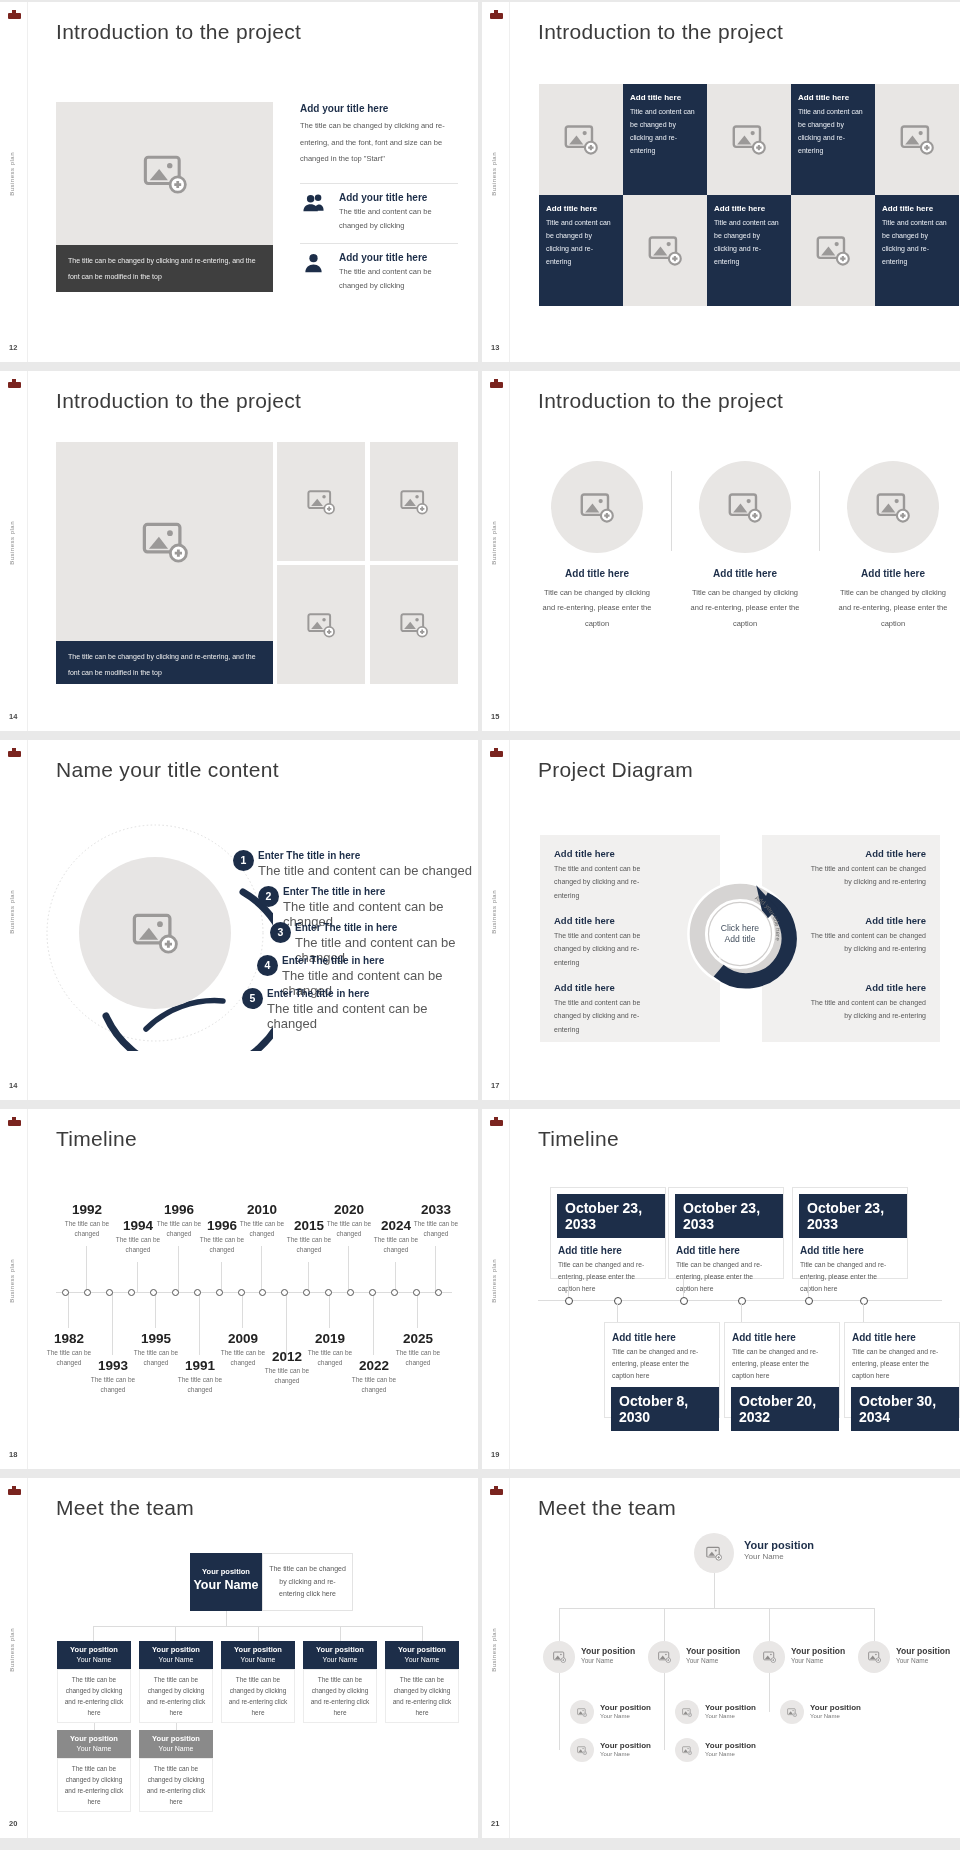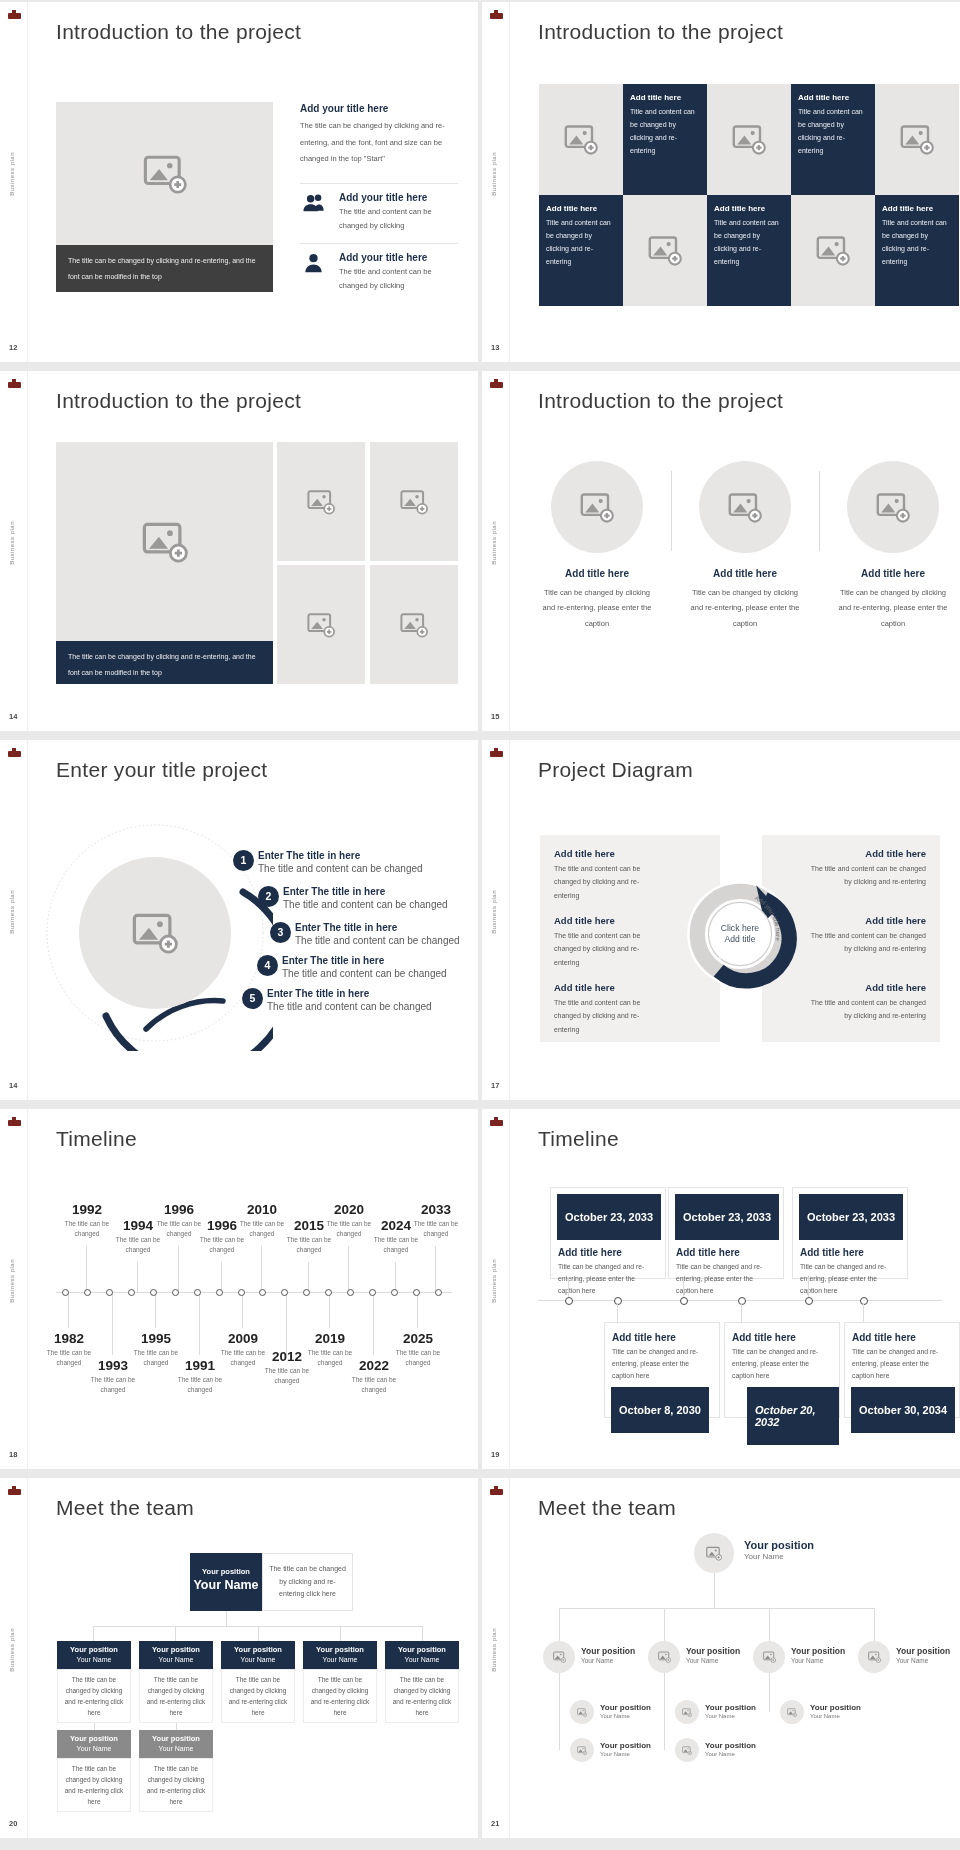--- a/index.html
+++ b/index.html
@@ -34,35 +34,35 @@
   
   .s15col{position:absolute;width:124px;text-align:center;}
   .s15circ{width:92px;height:92px;border-radius:50%;margin:0 auto;}
   .s15t{font-size:10px;font-weight:bold;color:#1d2e49;margin-top:15px;}
   .s15b{font-size:7.5px;line-height:2.05;color:#595959;margin-top:6px;padding:0 4px;}
   
   .s16it{position:absolute;display:flex;align-items:flex-start;}
   .s16n{width:21px;height:21px;border-radius:50%;background:#1d2e49;color:#fff;font-size:10.5px;font-weight:bold;text-align:center;line-height:21px;flex:0 0 21px;}
   .s16tx{margin-left:4px;}
   .s16t{font-size:10px;font-weight:bold;color:#1d2e49;}
-  .s16b{font-size:10px;color:#595959;margin-top:2px;}
+  .s16b{font-size:13px;color:#595959;margin-top:2px;}
   
   .panel{position:absolute;background:#f1f0ef;}
   .blk{position:absolute;width:152px;}
   .blk b{display:block;font-size:9.5px;color:#1d2e49;margin-bottom:3px;}
   .blk span{display:block;font-size:7px;line-height:1.9;color:#595959;}
   
   .t18{position:absolute;width:52px;text-align:center;}
   .t18 .yr{font-size:13.5px;font-weight:bold;color:#222;}
   .t18 .cp{font-size:6.5px;line-height:1.55;color:#6e6e6e;margin-top:2px;}
   .dotrow{position:absolute;display:flex;justify-content:space-between;}
   .dot{width:5px;height:5px;border:1.2px solid #555;border-radius:50%;background:#fff;}
   
   .t19box{position:absolute;width:114px;border:1px solid #e4e4e4;background:#fff;}
-  .badge{display:inline-block;background:#1d2e49;color:#fff;font-size:11px;font-weight:bold;padding:17px 8px;}
+  .badge{display:inline-block;background:#1d2e49;color:#fff;font-size:14px;font-weight:bold;padding:6px 8px;}
   .t19t{font-size:10px;font-weight:bold;color:#1d2e49;margin:7px 0 3px 7px;}
   .t19b{font-size:6.8px;line-height:1.75;color:#595959;margin:0 7px;width:98px;}
   .dot19{position:absolute;width:6px;height:6px;border:1.4px solid #4a4a4a;border-radius:50%;background:#fff;}
   
   .obox{position:absolute;text-align:center;}
   .obox .pos{font-size:7.5px;font-weight:bold;}
   .obox .nm{font-size:7px;margin-top:2px;}
   .ocap{position:absolute;width:74px;background:#fff;border:1px solid #ececec;font-size:6.5px;line-height:1.7;color:#595959;text-align:center;padding:4px 2px;box-sizing:border-box;z-index:2;}
   .gray-box{background:#8a8a8a;color:#fff;}
   
@@ -262,21 +262,21 @@
       <div class="s15b">Title can be changed by clicking and re-entering, please enter the caption</div>
     </div>
     <span class="pnum">15</span>
   </section>
 
   <section class="slide">
     <div class="rail">
       <span class="logo"></span>
       <span class="vlabel">Business plan</span>
     </div>
-    <h2 class="stitle">Enter your title project</h2>
+    <h2 class="stitle">Name your title content</h2>
     <svg class="abs" style="left:38px;top:76px;" width="235" height="235" viewBox="0 0 235 235">
       <circle cx="117" cy="117" r="108" fill="none" stroke="#dedede" stroke-width="1" stroke-dasharray="1.5 2.5"></circle>
       <path d="M68,200 A97,97 0 1 0 205,76" fill="none" stroke="#1d2e49" stroke-width="7" stroke-linecap="round"></path>
       <path d="M108,213 A97,97 0 0 1 185,185" fill="none" stroke="#1d2e49" stroke-width="5.5" stroke-linecap="round"></path>
       <circle cx="117" cy="117" r="76" fill="#e7e5e4"></circle>
       <g color="#9b9998">
           <use href="#imgph" x="94" y="96" width="46" height="42"></use>
         </g>
     </svg>
     <div class="s16it" style="left:233px;top:110px;">
@@ -525,21 +525,21 @@
     <i class="vline" style="left:259px;top:195px;height:18px;"></i>
     <i class="vline" style="left:381px;top:195px;height:18px;"></i>
     <div class="t19box" style="left:122px;top:213px;height:94px;">
       <div class="t19t" style="margin-top:9px;">Add title here</div>
       <div class="t19b">Title can be changed and re-entering, please enter the caption here</div>
       <span class="badge" style="margin:5px 0 0 6px;">October 8, 2030</span>
     </div>
     <div class="t19box" style="left:242px;top:213px;height:94px;">
       <div class="t19t" style="margin-top:9px;">Add title here</div>
       <div class="t19b">Title can be changed and re-entering, please enter the caption here</div>
-      <span class="badge" style="margin:5px 0 0 22px;font-style:italic;">October 20, 2032</span>
+      <span class="badge" style="margin:5px 0 0 6px;">October 20, 2032</span>
     </div>
     <div class="t19box" style="left:362px;top:213px;height:94px;">
       <div class="t19t" style="margin-top:9px;">Add title here</div>
       <div class="t19b">Title can be changed and re-entering, please enter the caption here</div>
       <span class="badge" style="margin:5px 0 0 6px;">October 30, 2034</span>
     </div>
     <span class="pnum">19</span>
   </section>
 
   <section class="slide">

